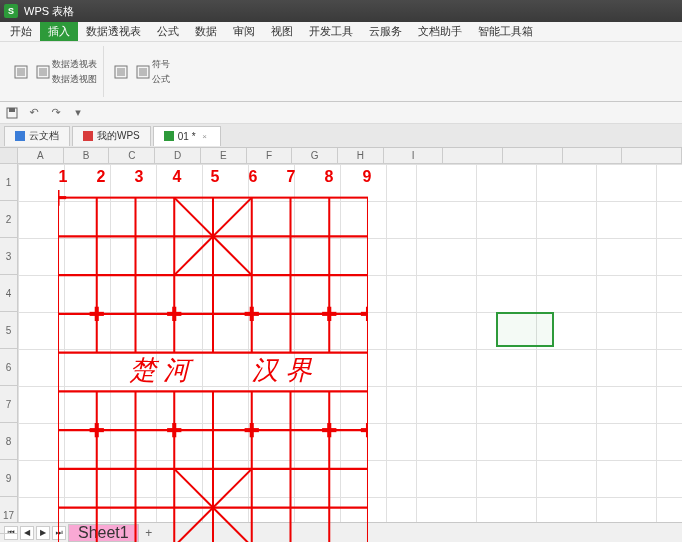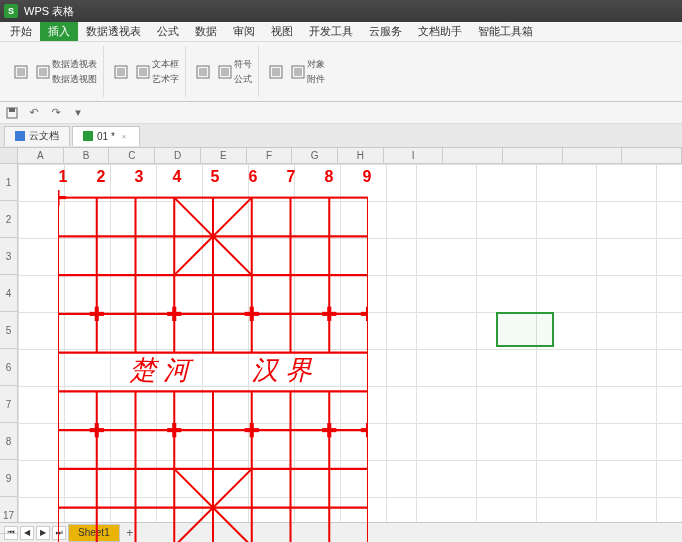--- a/index.html
+++ b/index.html
@@ -36,21 +36,21 @@
 .sel-cell{position:absolute;border:2px solid #2d9a3a;background:rgba(45,154,58,0.05)}
 .chess{position:absolute;left:26px;top:4px;width:350px}
 .chess-nums{display:flex;color:#e00;font-weight:bold;font-size:16px;font-family:serif}
 .chess-nums span{width:38px;text-align:center}
 .chess-board{position:relative;width:310px;height:364px;margin-left:14px;margin-top:4px}
 .chess-board svg{width:100%;height:100%}
 .chess-cn{display:flex;color:#e00;font-size:13px;margin-left:14px;margin-top:2px}
 .chess-cn span{width:38px;text-align:center}
 .sheet-tabs{height:20px;background:#f0f0f0;border-top:1px solid #c8c8c8;display:flex;align-items:center;padding:0 4px;gap:2px}
 .nav-btn{width:14px;height:14px;background:#fff;border:1px solid #ccc;display:flex;align-items:center;justify-content:center;font-size:8px;cursor:pointer}
-.sheet-tab{height:18px;padding:0 9px;background:#eab308;border:1px solid #c8c8c8;font-size:10px;display:flex;align-items:center;cursor:pointer}
+.sheet-tab{height:18px;padding:0 9px;background:#f9a8d4;border:1px solid #c8c8c8;font-size:16px;display:flex;align-items:center;cursor:pointer}
 .add-sheet{width:16px;height:16px;display:flex;align-items:center;justify-content:center;font-size:12px;color:#666;cursor:pointer}
 .rowhdr-top{height:16px;border-bottom:1px solid #ccc;background:#e8e8e8}
 </style>
 </head>
 <body>
 
 <div class="titlebar">
   <div class="app-logo">S</div>
   <span class="titlebar-txt">WPS 表格</span>
 </div>
@@ -99,62 +99,22 @@
           </svg>
         </span>
         <span class="rib-ico">
           <svg width="16" height="16" viewBox="0 0 16 16">
             <rect x="2" y="2" width="12" height="12" fill="none" stroke="#777" stroke-width="1"></rect>
             <rect x="4" y="4" width="8" height="8" fill="#bbb"></rect>
           </svg>
         </span>
       </div>
       <div class="rib-multi">
-        <span class="rib-lbl">文本框</span>
-        <span class="rib-lbl">艺术字</span>
-      </div>
-    </div>
-    <div class="ribbon-grp">
-      <div class="rib-icons">
-        <span class="rib-ico">
-          <svg width="16" height="16" viewBox="0 0 16 16">
-            <rect x="2" y="2" width="12" height="12" fill="none" stroke="#777" stroke-width="1"></rect>
-            <rect x="4" y="4" width="8" height="8" fill="#bbb"></rect>
-          </svg>
-        </span>
-        <span class="rib-ico">
-          <svg width="16" height="16" viewBox="0 0 16 16">
-            <rect x="2" y="2" width="12" height="12" fill="none" stroke="#777" stroke-width="1"></rect>
-            <rect x="4" y="4" width="8" height="8" fill="#bbb"></rect>
-          </svg>
-        </span>
-      </div>
-      <div class="rib-multi">
         <span class="rib-lbl">符号</span>
         <span class="rib-lbl">公式</span>
-      </div>
-    </div>
-    <div class="ribbon-grp">
-      <div class="rib-icons">
-        <span class="rib-ico">
-          <svg width="16" height="16" viewBox="0 0 16 16">
-            <rect x="2" y="2" width="12" height="12" fill="none" stroke="#777" stroke-width="1"></rect>
-            <rect x="4" y="4" width="8" height="8" fill="#bbb"></rect>
-          </svg>
-        </span>
-        <span class="rib-ico">
-          <svg width="16" height="16" viewBox="0 0 16 16">
-            <rect x="2" y="2" width="12" height="12" fill="none" stroke="#777" stroke-width="1"></rect>
-            <rect x="4" y="4" width="8" height="8" fill="#bbb"></rect>
-          </svg>
-        </span>
-      </div>
-      <div class="rib-multi">
-        <span class="rib-lbl">对象</span>
-        <span class="rib-lbl">附件</span>
       </div>
     </div>
   </div>
 
 <div class="qat">
   <span class="qat-btn">
       <svg width="12" height="12" viewBox="0 0 12 12">
         <rect x="1" y="1" width="10" height="10" fill="none" stroke="#666"></rect>
         <rect x="3" y="1" width="6" height="4" fill="#666"></rect>
       </svg>
@@ -163,20 +123,26 @@
   <span class="qat-btn">↷</span>
   <span class="qat-btn">▾</span>
 </div>
 
 <div class="tabbar" id="tabbar">
     <div class="doc-tab">
       <span class="tab-ico"><svg width="10" height="10">
           <rect width="10" height="10" fill="#3b7dd8"></rect>
         </svg></span>
       <span>云文档</span>
+    </div>
+    <div class="doc-tab">
+      <span class="tab-ico"><svg width="10" height="10">
+          <rect width="10" height="10" fill="#d83b3b"></rect>
+        </svg></span>
+      <span>我的WPS</span>
     </div>
     <div class="doc-tab active">
       <span class="tab-ico"><svg width="10" height="10">
           <rect width="10" height="10" fill="#2d9a3a"></rect>
         </svg></span>
       <span>01 *</span>
       <span class="close-x">×</span>
     </div>
   </div>
 

